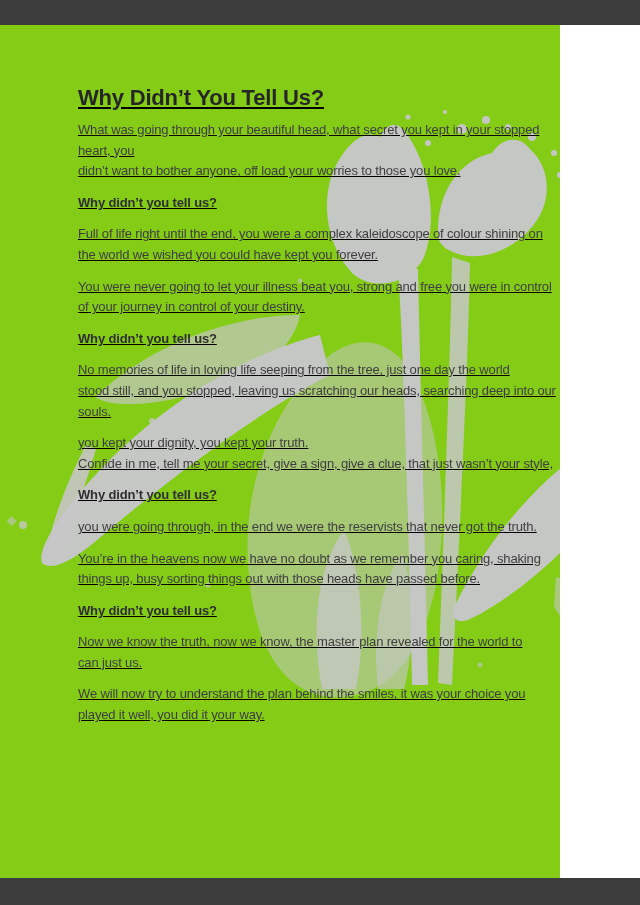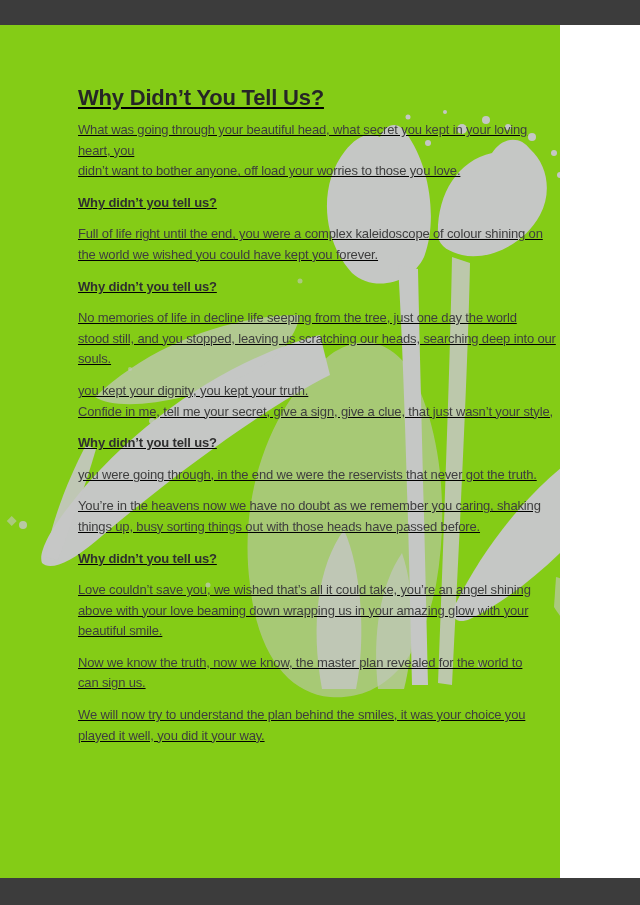--- a/index.html
+++ b/index.html
@@ -88,36 +88,40 @@
         <circle cx="208" cy="560" r="2.5" fill-opacity="0.7"></circle>
         <circle cx="480" cy="640" r="2.5" fill-opacity="0.6"></circle>
         <circle cx="130" cy="344" r="2" fill-opacity="0.6"></circle>
       </g>
     </svg>
 
     <div class="content">
       <h1 class="title">Why Didn’t You Tell Us?</h1>
       <div>
           <div class="block paragraph">
-            <div class="line">What was going through your beautiful head, what secret you kept in your loving</div>
+            <div class="line">What was going through your beautiful head, what secret you kept in your stopped</div>
             <div class="line">heart, you</div>
             <div class="line">didn’t want to bother anyone, off load your worries to those you love.</div>
           </div>
           <div class="block heading">
             <div class="line">Why didn’t you tell us?</div>
           </div>
           <div class="block paragraph">
             <div class="line">Full of life right until the end, you were a complex kaleidoscope of colour shining on</div>
             <div class="line">the world we wished you could have kept you forever.</div>
           </div>
+          <div class="block paragraph">
+            <div class="line">You were never going to let your illness beat you, strong and free you were in control</div>
+            <div class="line">of your journey in control of your destiny.</div>
+          </div>
           <div class="block heading">
             <div class="line">Why didn’t you tell us?</div>
           </div>
           <div class="block paragraph">
-            <div class="line">No memories of life in decline life seeping from the tree, just one day the world</div>
+            <div class="line">No memories of life in loving life seeping from the tree, just one day the world</div>
             <div class="line">stood still, and you stopped, leaving us scratching our heads, searching deep into our</div>
             <div class="line">souls.</div>
           </div>
           <div class="block paragraph">
             <div class="line">you kept your dignity, you kept your truth.</div>
             <div class="line">Confide in me, tell me your secret, give a sign, give a clue, that just wasn’t your style,</div>
           </div>
           <div class="block heading">
             <div class="line">Why didn’t you tell us?</div>
           </div>
@@ -125,27 +129,22 @@
             <div class="line">you were going through, in the end we were the reservists that never got the truth.</div>
           </div>
           <div class="block paragraph">
             <div class="line">You’re in the heavens now we have no doubt as we remember you caring, shaking</div>
             <div class="line">things up, busy sorting things out with those heads have passed before.</div>
           </div>
           <div class="block heading">
             <div class="line">Why didn’t you tell us?</div>
           </div>
           <div class="block paragraph">
-            <div class="line">Love couldn’t save you, we wished that’s all it could take, you’re an angel shining</div>
-            <div class="line">above with your love beaming down wrapping us in your amazing glow with your</div>
-            <div class="line">beautiful smile.</div>
-          </div>
-          <div class="block paragraph">
             <div class="line">Now we know the truth, now we know, the master plan revealed for the world to</div>
-            <div class="line">can sign us.</div>
+            <div class="line">can just us.</div>
           </div>
           <div class="block paragraph">
             <div class="line">We will now try to understand the plan behind the smiles, it was your choice you</div>
             <div class="line">played it well, you did it your way.</div>
           </div>
         </div>
     </div>
   </div>
 
   <div class="letterbox bottom"></div>

